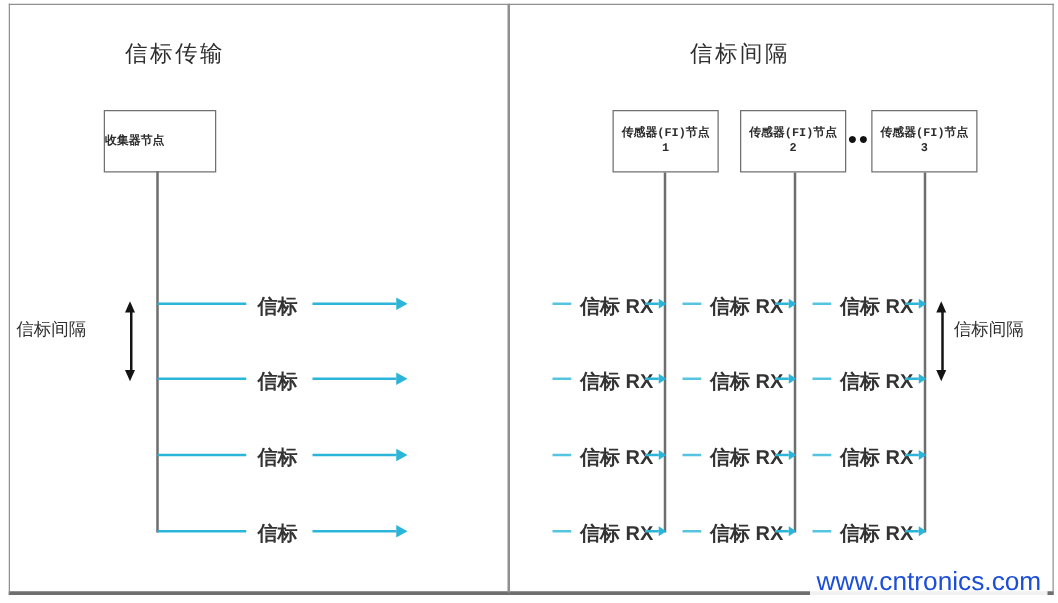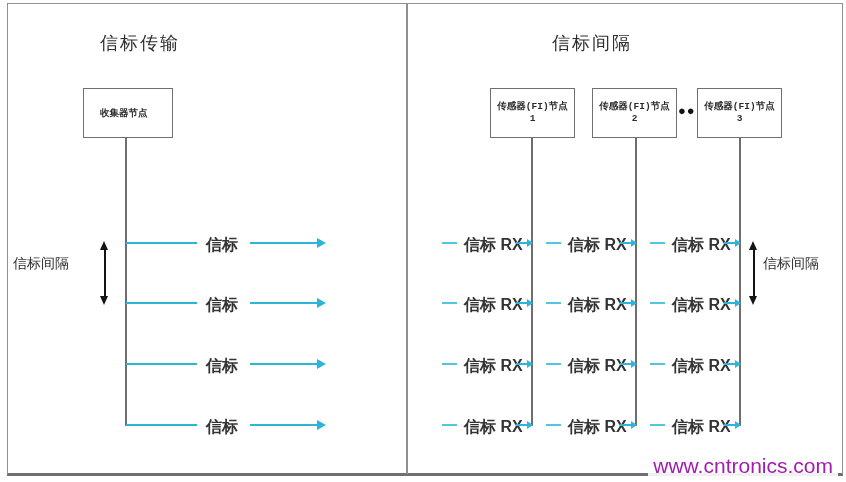--- a/index.html
+++ b/index.html
@@ -5,39 +5,39 @@
   html,body{margin:0;padding:0;background:#fff;}
   .canvas{position:relative;width:846px;height:482px;background:#fff;overflow:hidden;
           font-family:"Liberation Sans","DejaVu Sans",sans-serif;color:#3a3a3a;}
   .abs{position:absolute;}
   .frame{border:1.5px solid #919191;border-bottom:3px solid #6f6f6f;box-sizing:border-box;}
   .divider{background:#8f8f8f;}
   .panel-title{font-family:"Liberation Serif","DejaVu Serif",serif;font-size:18px;color:#2f2f2f;
                text-align:center;letter-spacing:2px;}
   .node-box{border:1.5px solid #707070;box-sizing:border-box;background:#fff;display:flex;
             align-items:center;font-size:9.5px;font-weight:bold;color:#2c2c2c;line-height:12px;}
-  .node-box.left-align{padding-left:16px;}
+  .node-box.left-align{padding-left:0;}
   .node-box.centered{flex-direction:column;justify-content:center;text-align:center;font-family:Liberation Mono, monospace;}
   .vline{background:#6e6e6e;width:2px;}
   .cyan-line{background:#2bb5d8;height:2px;}
   .cyan-dash{background:#2bb5d8;height:2px;opacity:.8;}
   .tri-right{width:0;height:0;border-top:5px solid transparent;border-bottom:5px solid transparent;
              border-left:9px solid #2bb5d8;}
   .tri-right.small{border-top:4px solid transparent;border-bottom:4px solid transparent;
                    border-left:6px solid #2bb5d8;}
   .beacon-label{font-size:16px;font-weight:600;color:#333;text-align:center;white-space:nowrap;}
   .interval-label{font-family:"Liberation Serif","DejaVu Serif",serif;font-size:14px;color:#2f2f2f;
                   white-space:nowrap;}
   .blk-line{background:#141414;width:1.5px;}
   .tri-up{width:0;height:0;border-left:4.5px solid transparent;border-right:4.5px solid transparent;
           border-bottom:9px solid #141414;}
   .tri-down{width:0;height:0;border-left:4.5px solid transparent;border-right:4.5px solid transparent;
             border-top:9px solid #141414;}
   .ellipsis{font-size:13px;font-weight:bold;color:#111;letter-spacing:1px;line-height:13px;}
-  .watermark{font-size:21px;color:#a21caf;background:rgba(255,255,255,.9);padding:1px 5px;
+  .watermark{font-size:21px;color:#1d4ed8;background:rgba(255,255,255,.9);padding:1px 5px;
              white-space:nowrap;}
 </style>
 </head>
 <body>
 
 <div class="canvas">
 
   <div class="abs frame" style="left:7px;top:3px;width:836px;height:473px;"></div>
   <div class="abs divider" style="left:406px;top:3px;width:2px;height:471px;"></div>
 

